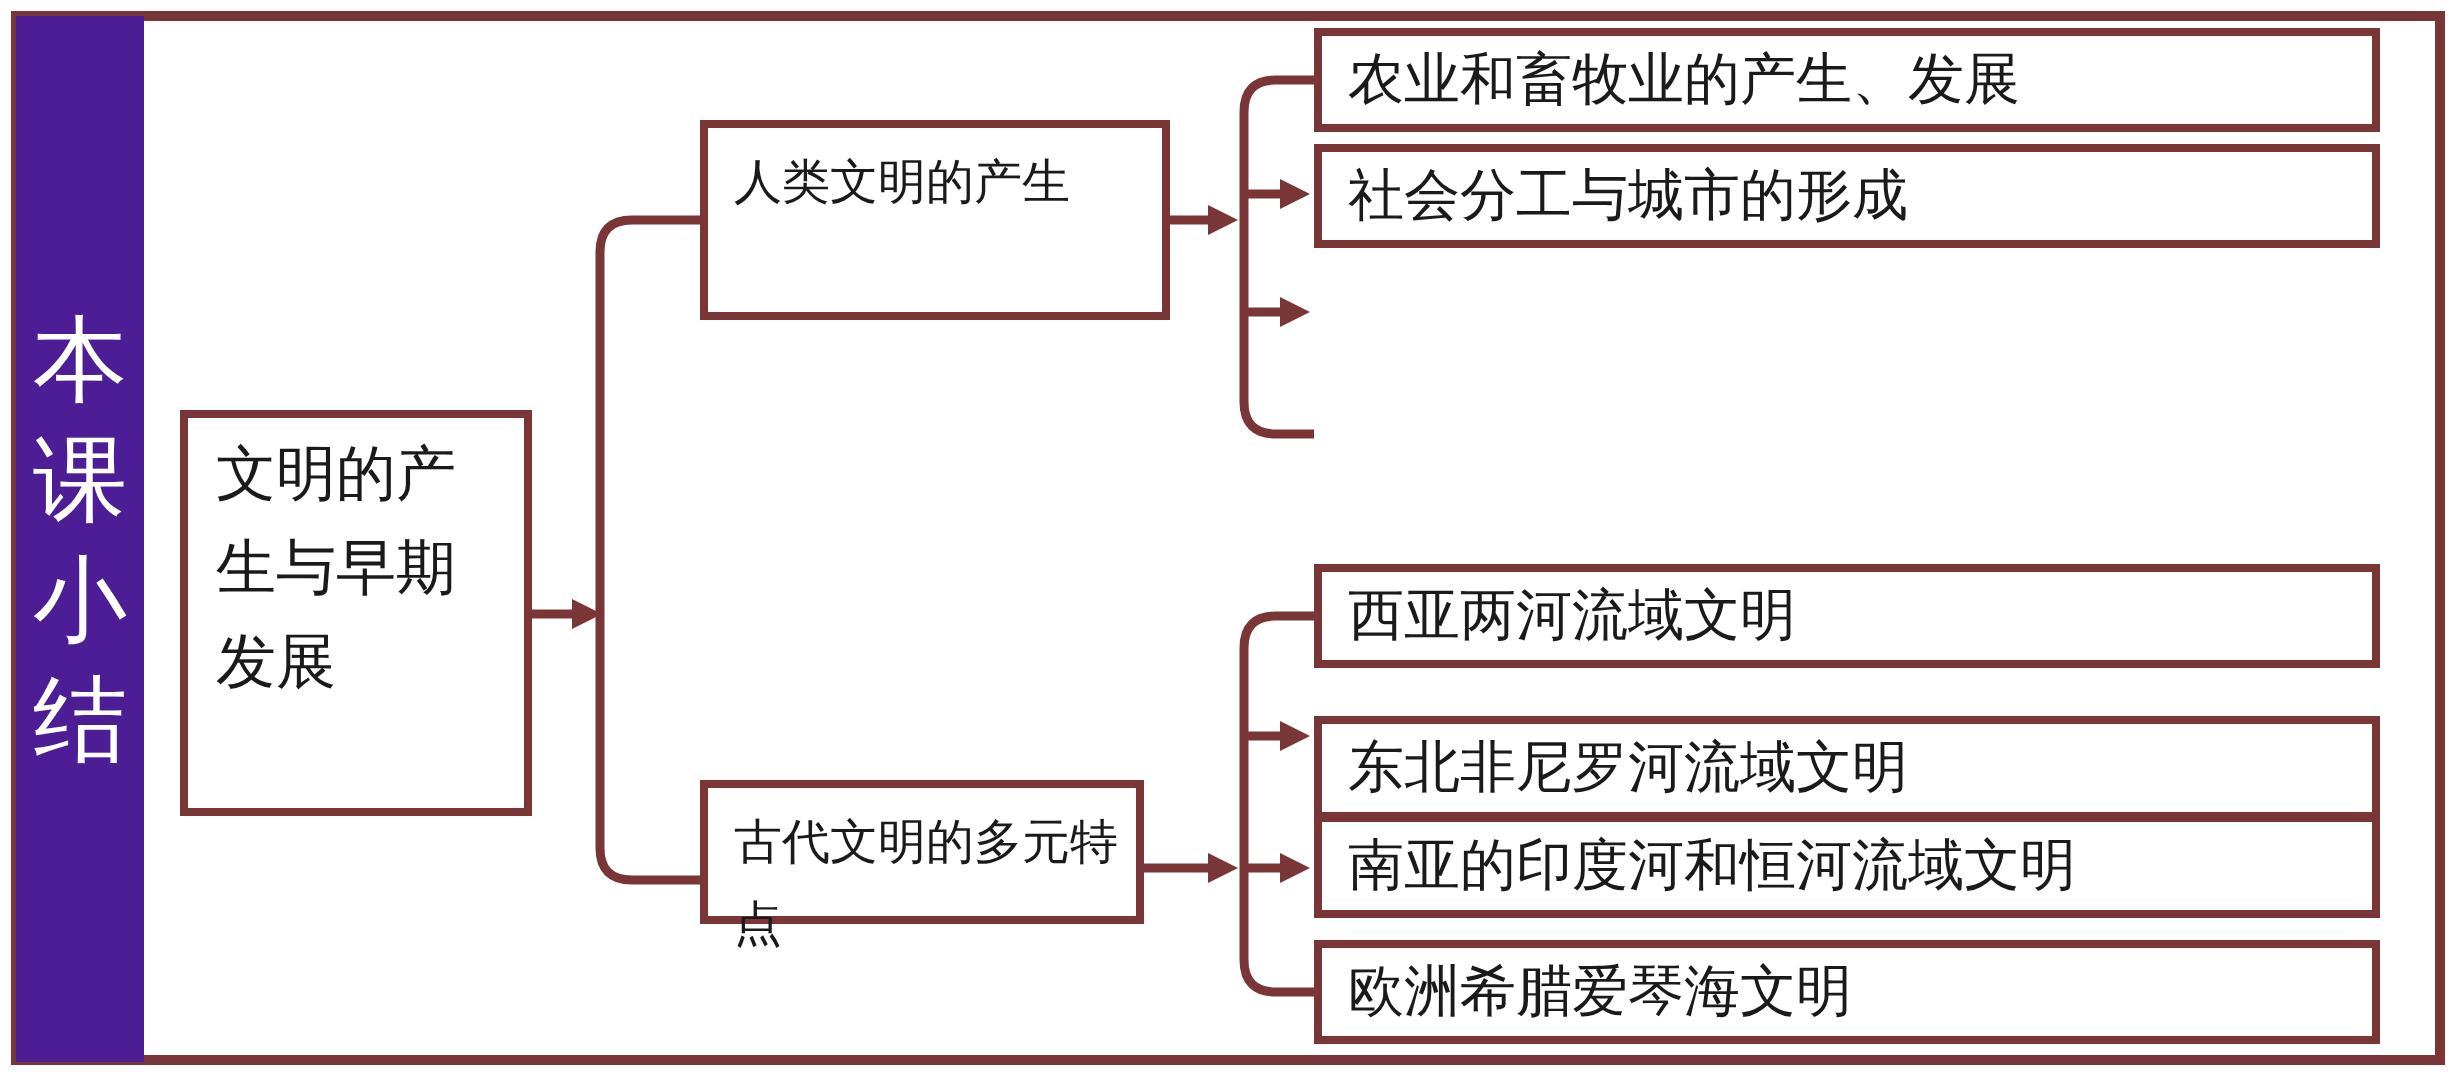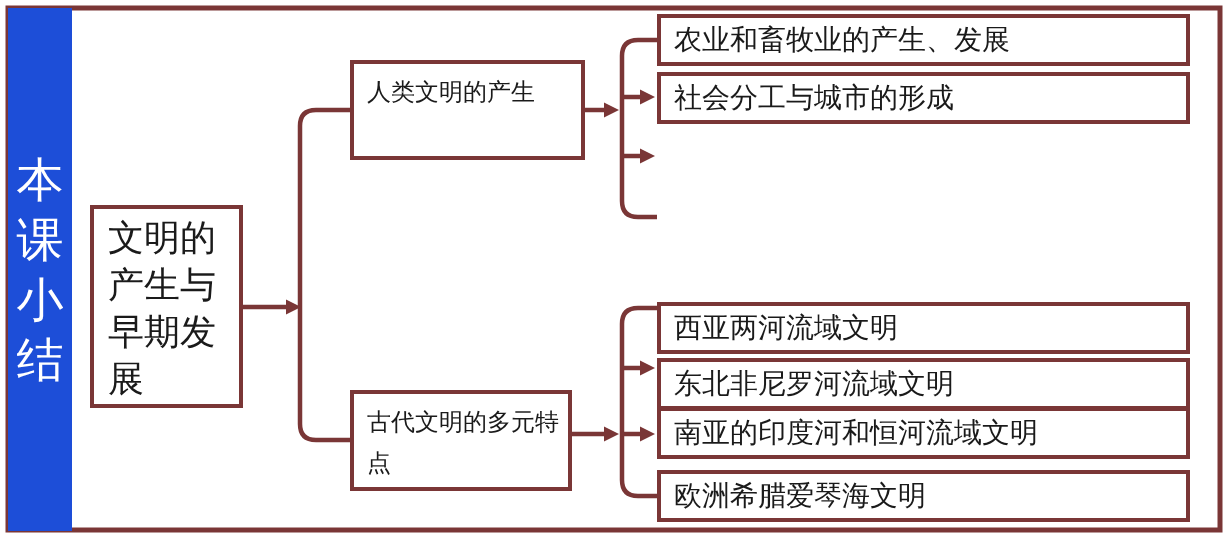--- a/index.html
+++ b/index.html
@@ -5,52 +5,52 @@
   html,body { margin:0; padding:0; background:#ffffff; }
   #stage {
     position:relative; width:1227px; height:539px;
     background:#ffffff; overflow:hidden;
     font-family:"Liberation Sans", sans-serif;
     color:#1a1a1a;
   }
   #wires { position:absolute; left:0; top:0; width:1227px; height:539px; }
   .sidebar {
     position:absolute; left:8px; top:8px; width:64px; height:523px;
-    background:#1d4ed8; display:flex; align-items:center; justify-content:center;
+    background:#4c1d95; display:flex; align-items:center; justify-content:center;
     z-index:2;
   }
   .sidebar-title {
     width:50px; color:#ffffff; font-size:47px; line-height:60px;
     text-align:center; word-break:break-all; font-weight:400;
   }
   .node {
     position:absolute; box-sizing:border-box; background:#ffffff;
     border:4px solid #7a3636; z-index:2;
   }
   .root-box {
-    left:90px; top:205px; width:153px; height:203px;
-    font-size:36px; line-height:47px; padding:5px 8px 0 14px;
+    left:90px; top:205px; width:176px; height:203px;
+    font-size:30px; line-height:47px; padding:5px 8px 0 14px;
     word-break:break-all;
   }
   .branch-box {
     font-size:24px; line-height:41px; padding:7px 8px 0 13px;
     word-break:break-all;
   }
   #branch-0 { left:350px; top:60px;  width:235px; height:100px; }
-  #branch-1 { left:350px; top:390px; width:222px; height:101px; }
+  #branch-1 { left:350px; top:390px; width:222px; height:72px; }
   .leaf-box {
     left:657px; width:533px; height:52px;
     font-size:28px; display:flex; align-items:center;
     padding-left:13px; white-space:nowrap;
   }
   #leaf-0-0 { top:14px;  }
   #leaf-0-1 { top:72px;  }
   #leaf-0-2 { top:130px; }
   #leaf-0-3 { top:191px; }
-  #leaf-1-0 { top:282px;margin-top:20px; }
+  #leaf-1-0 { top:282px; }
   #leaf-1-1 { top:358px; }
   #leaf-1-2 { top:407px; }
   #leaf-1-3 { top:470px; }
 </style>
 </head>
 <body>
 
 <div id="stage">
 
   <svg id="wires" viewBox="0 0 1227 539" xmlns="http://www.w3.org/2000/svg">

